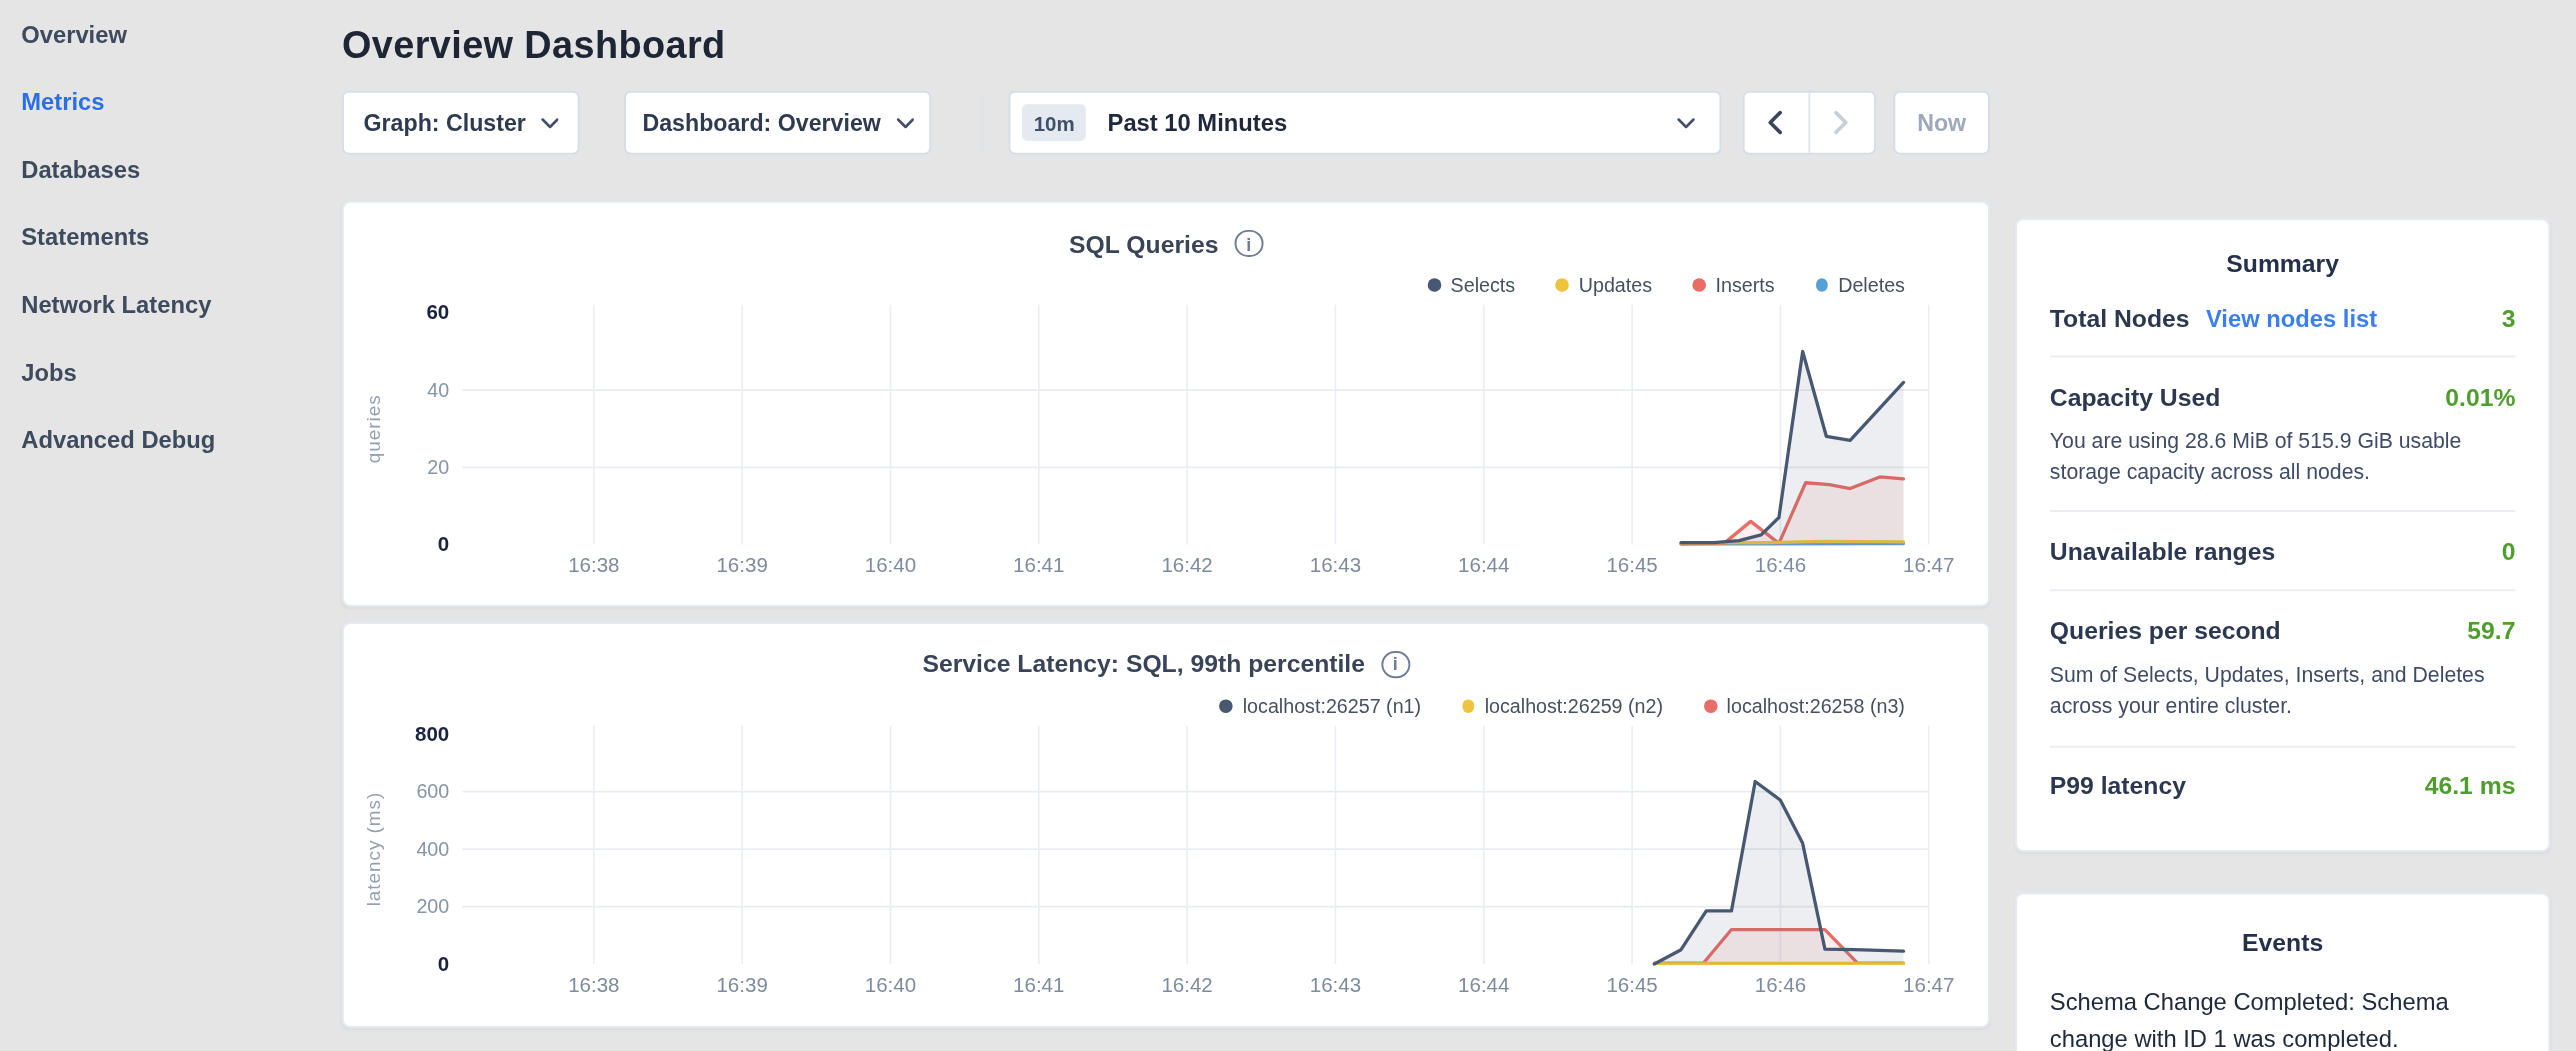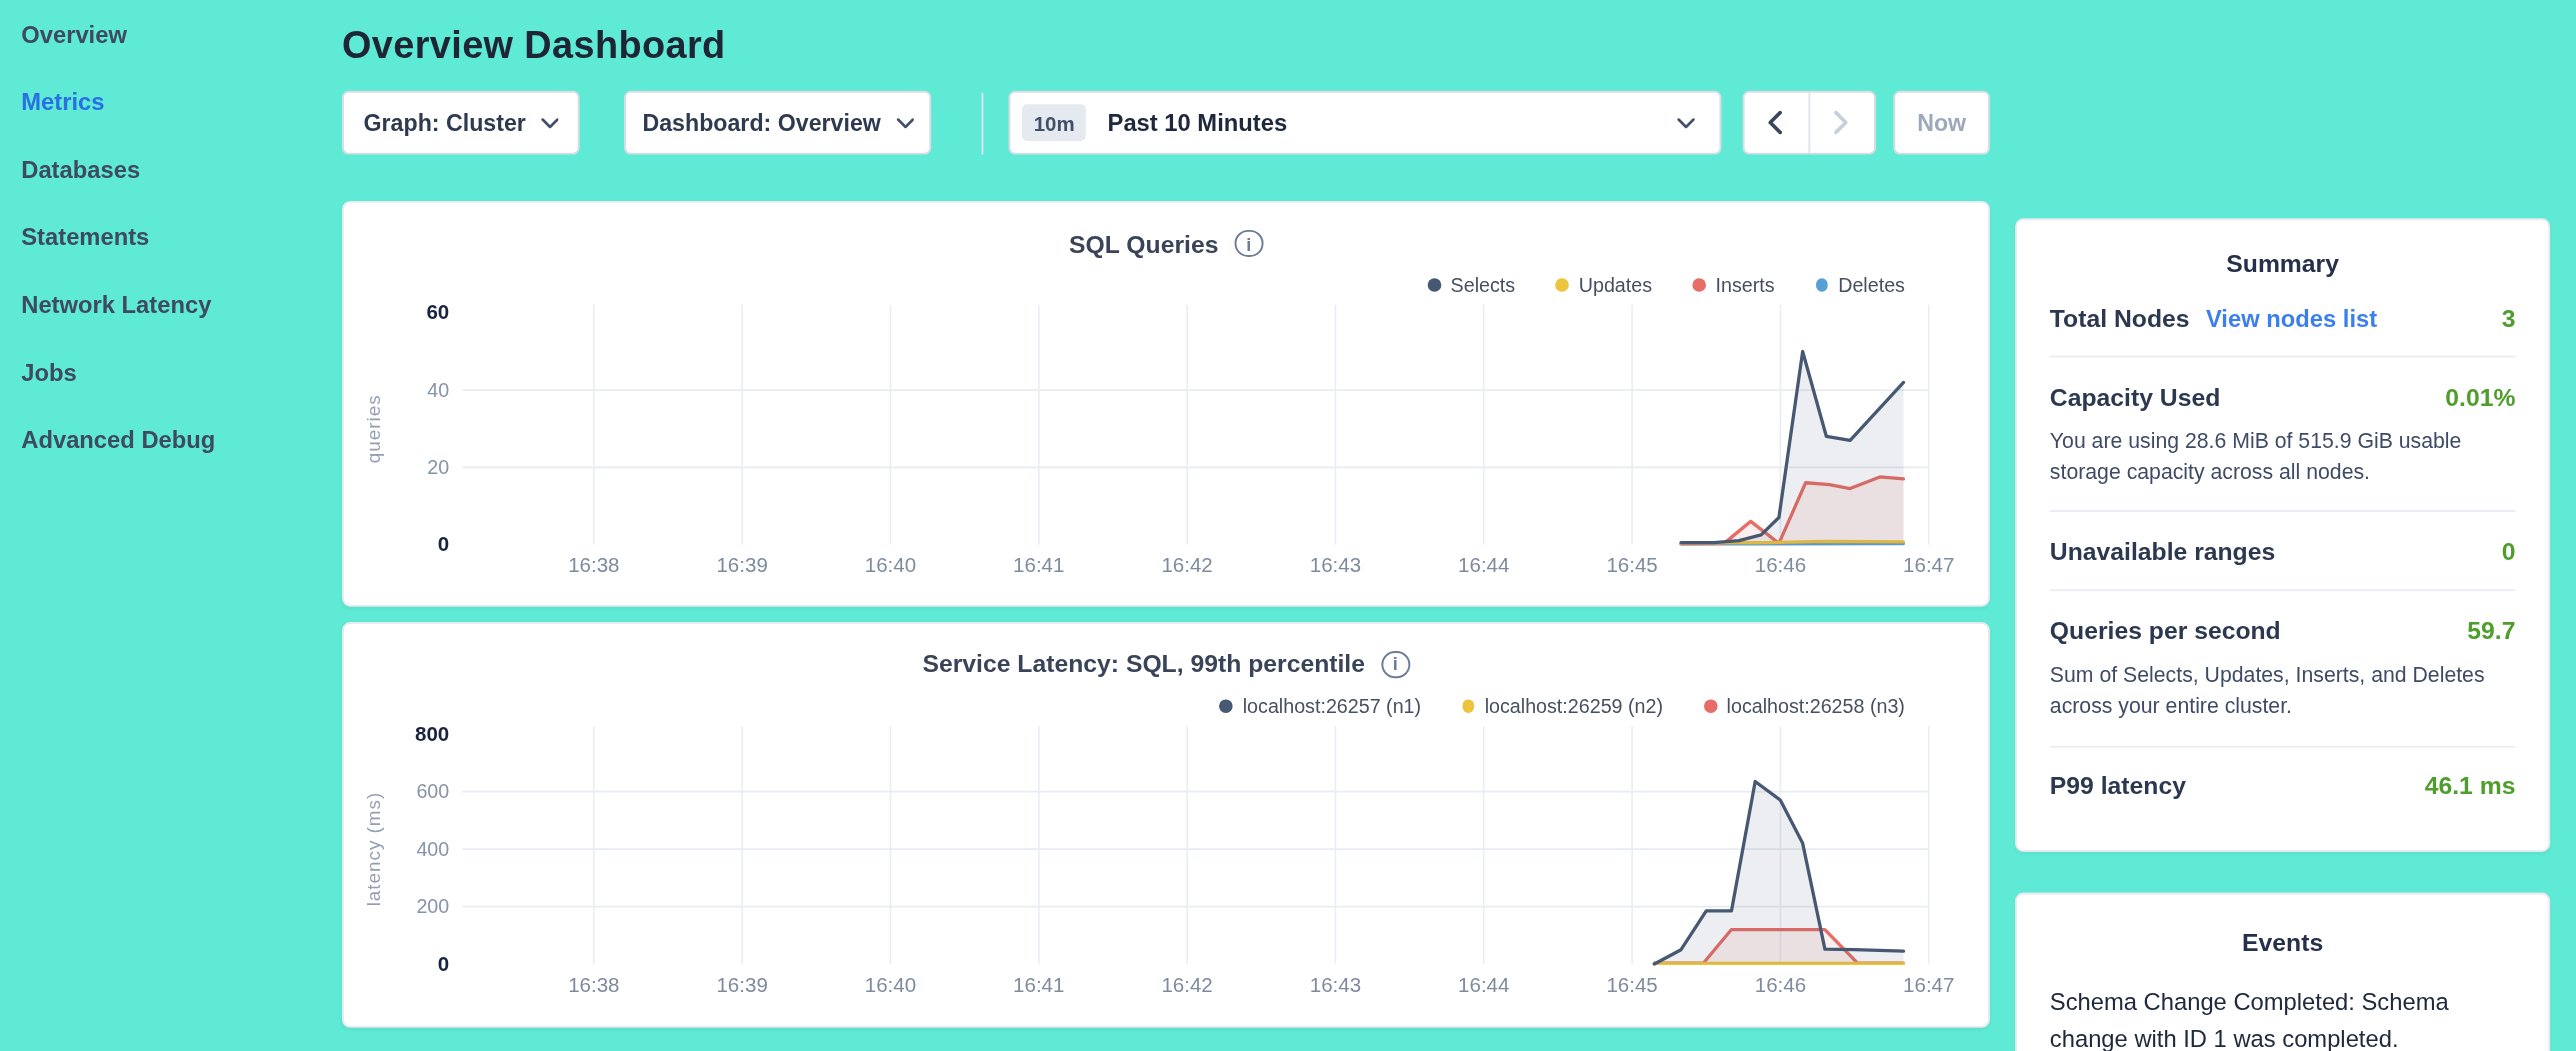--- a/index.html
+++ b/index.html
@@ -1,16 +1,16 @@
 <!DOCTYPE html>
 <html style="font-size:13.6px"><head>
 <meta charset="utf-8">
 <style>
   html,body{margin:0;padding:0;background:#f4f6fa;}
-  .viewport{width:2576px;height:1051px;overflow:hidden;background:#5eead4;position:relative;}
+  .viewport{width:2576px;height:1051px;overflow:hidden;background:#e5e5e5;position:relative;}
   .scale{width:1333px;height:544px;transform:scale(1.932);transform-origin:0 0;position:relative;
          font-family:"Liberation Sans","DejaVu Sans",sans-serif;color:#2e3a50;}
 
   
   .sidebar{position:absolute;left:0;top:0;width:167px;padding-top:0;}
   .side-item{height:35px;display:flex;align-items:center;padding-left:11px;
              font-size:12.3px;font-weight:600;color:#3e4a5e;cursor:pointer;}
   .side-item.active{color:#2b6fe4;}
 
   

